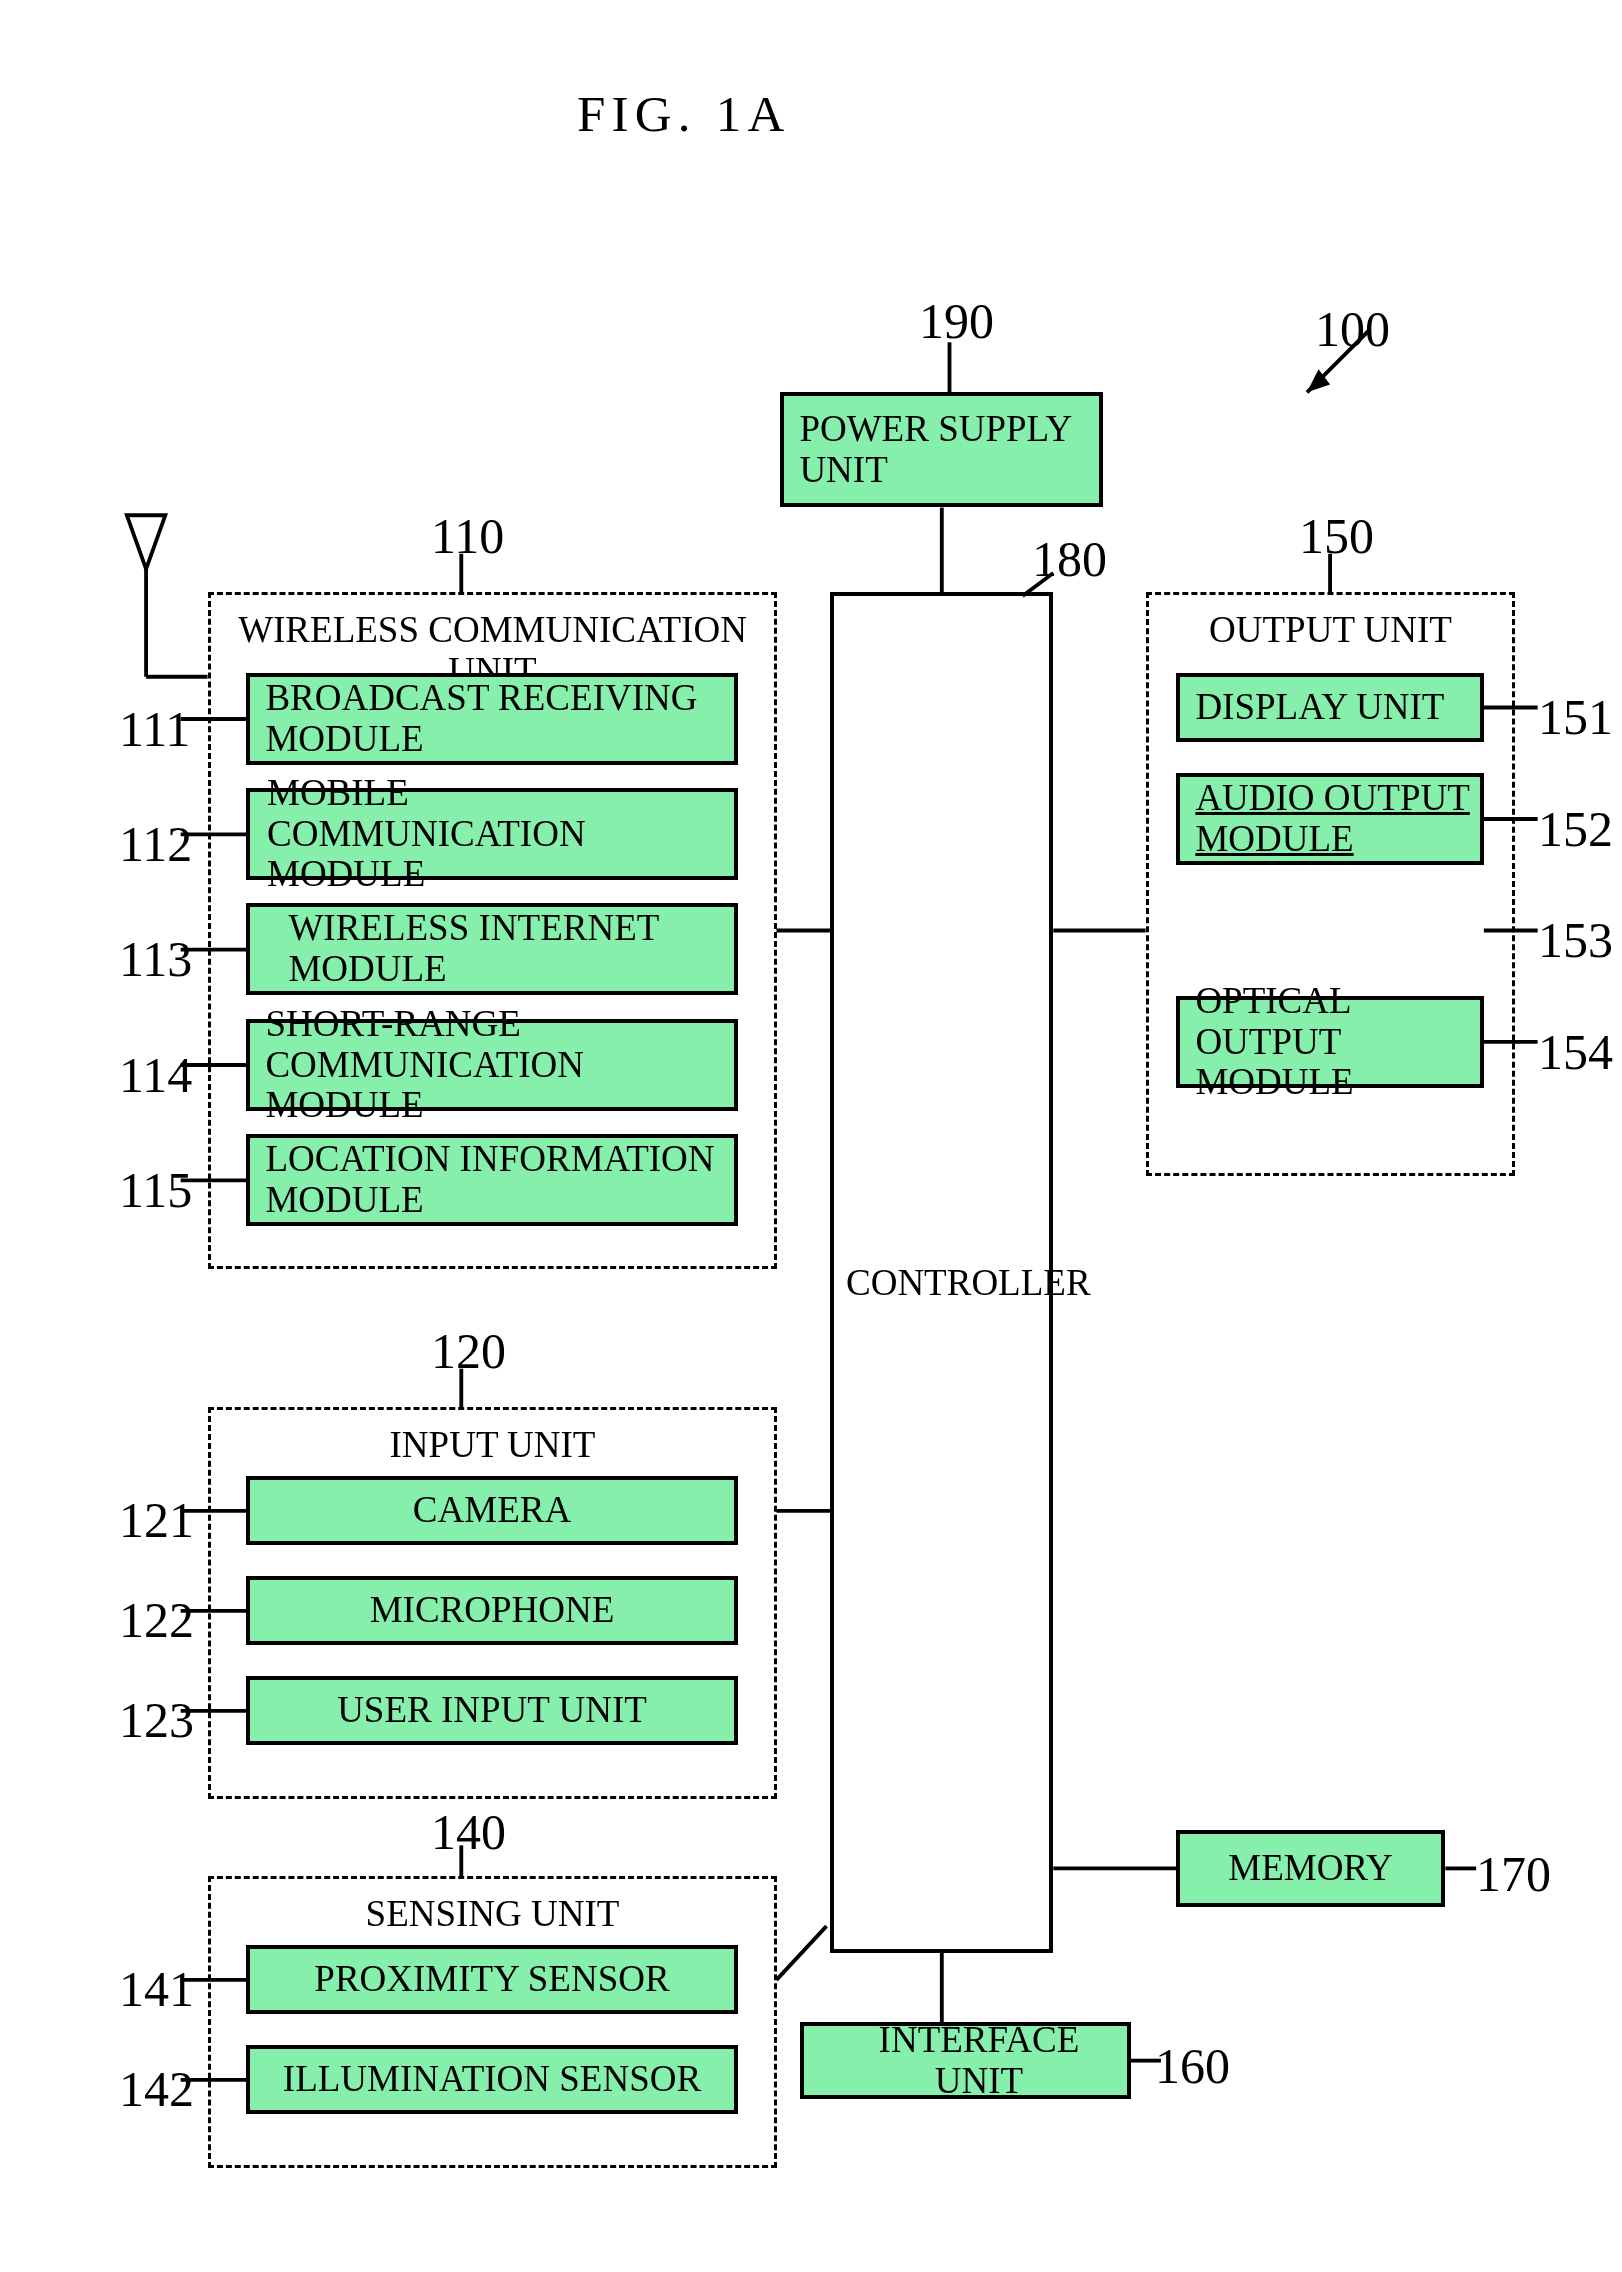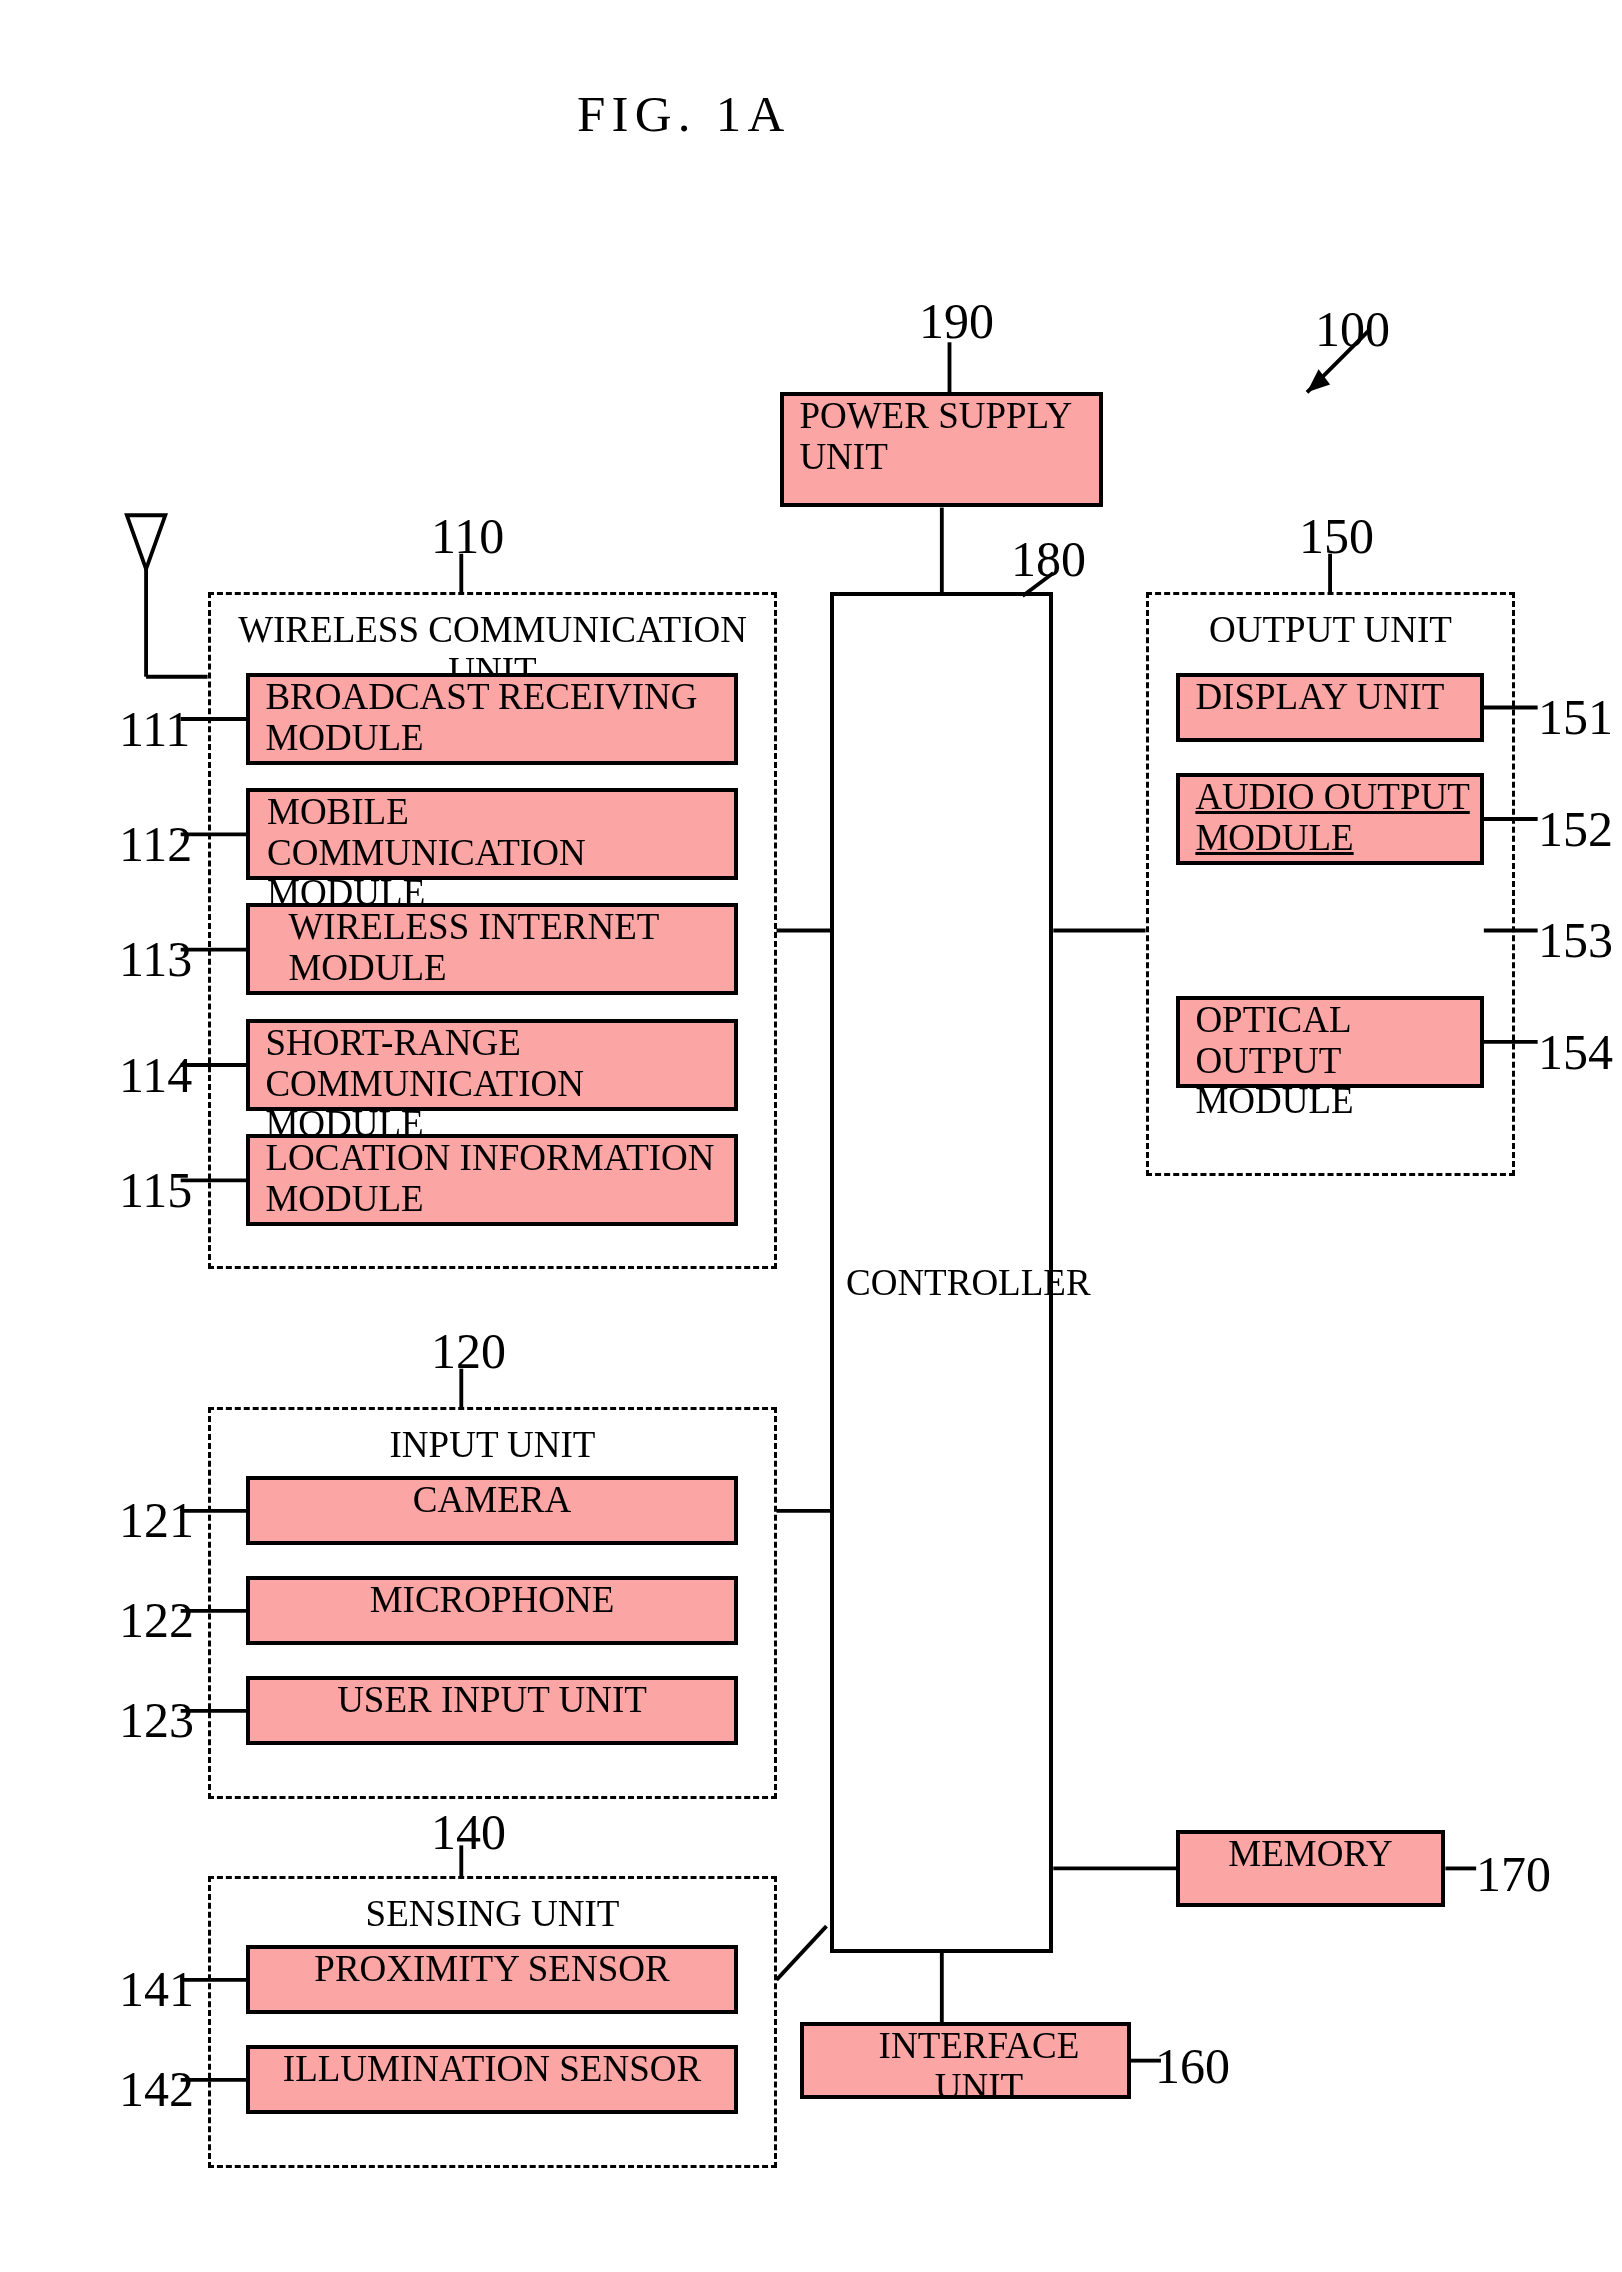--- a/index.html
+++ b/index.html
@@ -20,25 +20,25 @@
     font-weight: normal;
   }
   .ref {
     position: absolute;
     font-size: 50px;
     text-align: center;
   }
   .box {
     position: absolute;
     border: 4.6px solid #000;
-    background: #fca5a5;
+    background: #86efac;
     font-size: 37px;
     line-height: 1.1;
     display: flex;
-    align-items: flex-start;
+    align-items: center;
     padding-left: 15.4px;
     box-sizing: border-box;
   }
   .box.center {
     justify-content: center;
     text-align: center;
     padding-left: 0;
   }
   .dashed-group {
     position: absolute;
@@ -91,21 +91,21 @@
   <div class="ref" style="left:1315px; top:300px;">100</div>
 
   <div class="box" style="left:780px; top:392px; width:323px; height:115px;">
     <span style="white-space: pre-line;">POWER SUPPLY
 UNIT</span>
   </div>
   <div class="ref" style="left:919px; top:292px;">190</div>
 
   <div class="controller-box" style="left:830px; top:592px; width:223px; height:1361px;"></div>
   <div class="controller-label" style="left:846px; top:1261px; width:192px;">CONTROLLER</div>
-  <div class="ref" style="left:1011px; top:530px;">180</div>
+  <div class="ref" style="left:1032px; top:530px;">180</div>
 
   <div class="dashed-group" style="left:208px; top:592px; width:569px; height:677px;">
     <div class="group-title">WIRELESS COMMUNICATION UNIT</div>
   </div>
   <div class="ref" style="left:431px; top:507px;">110</div>
 
   <svg class="wires" viewBox="0 0 2111 2956" width="1623" height="2273">
     <path d="M 165 670 L 215 670 L 190 740 Z"></path>
     <line x1="190" y1="740" x2="190" y2="880"></line>
     <line x1="190" y1="880" x2="270" y2="880"></line>

